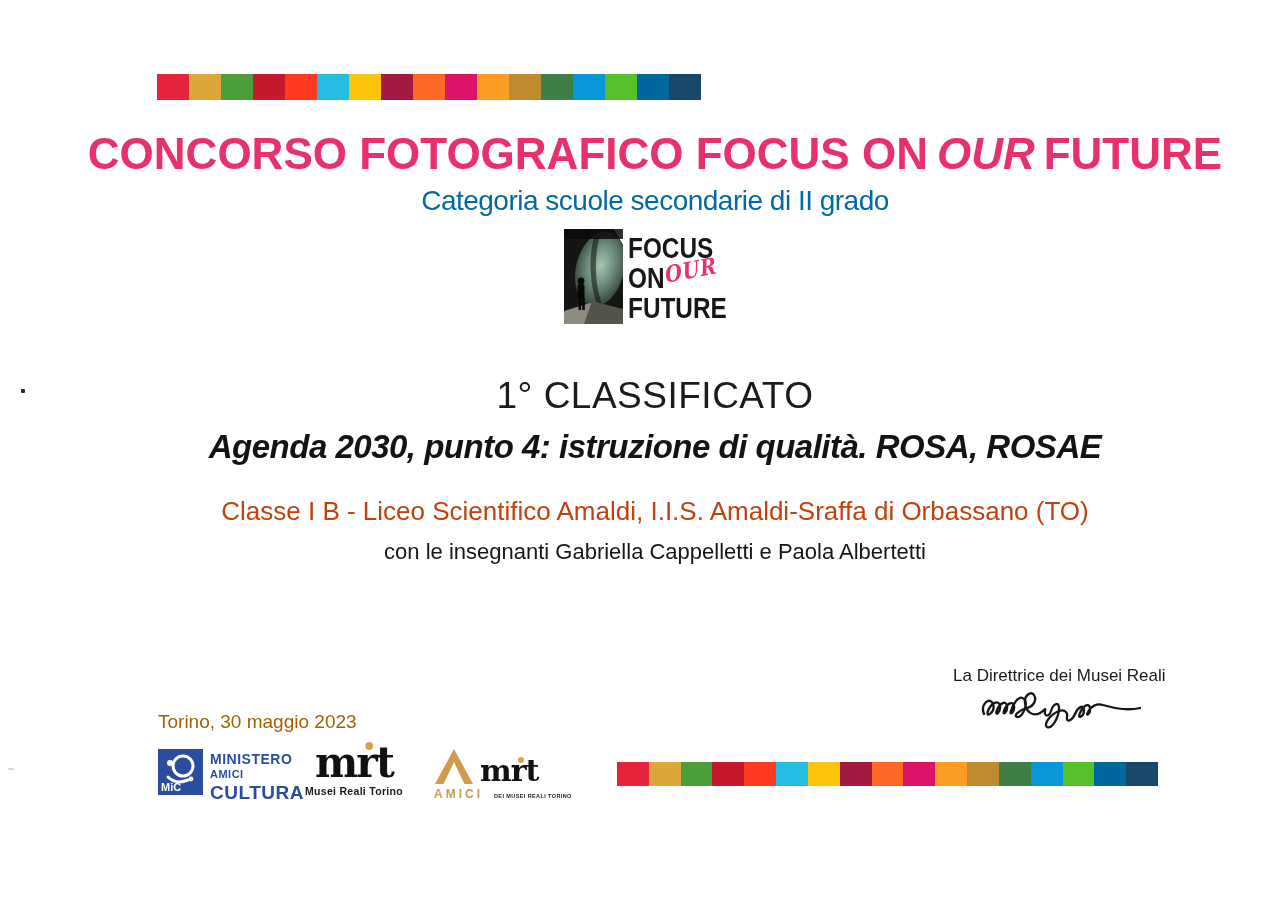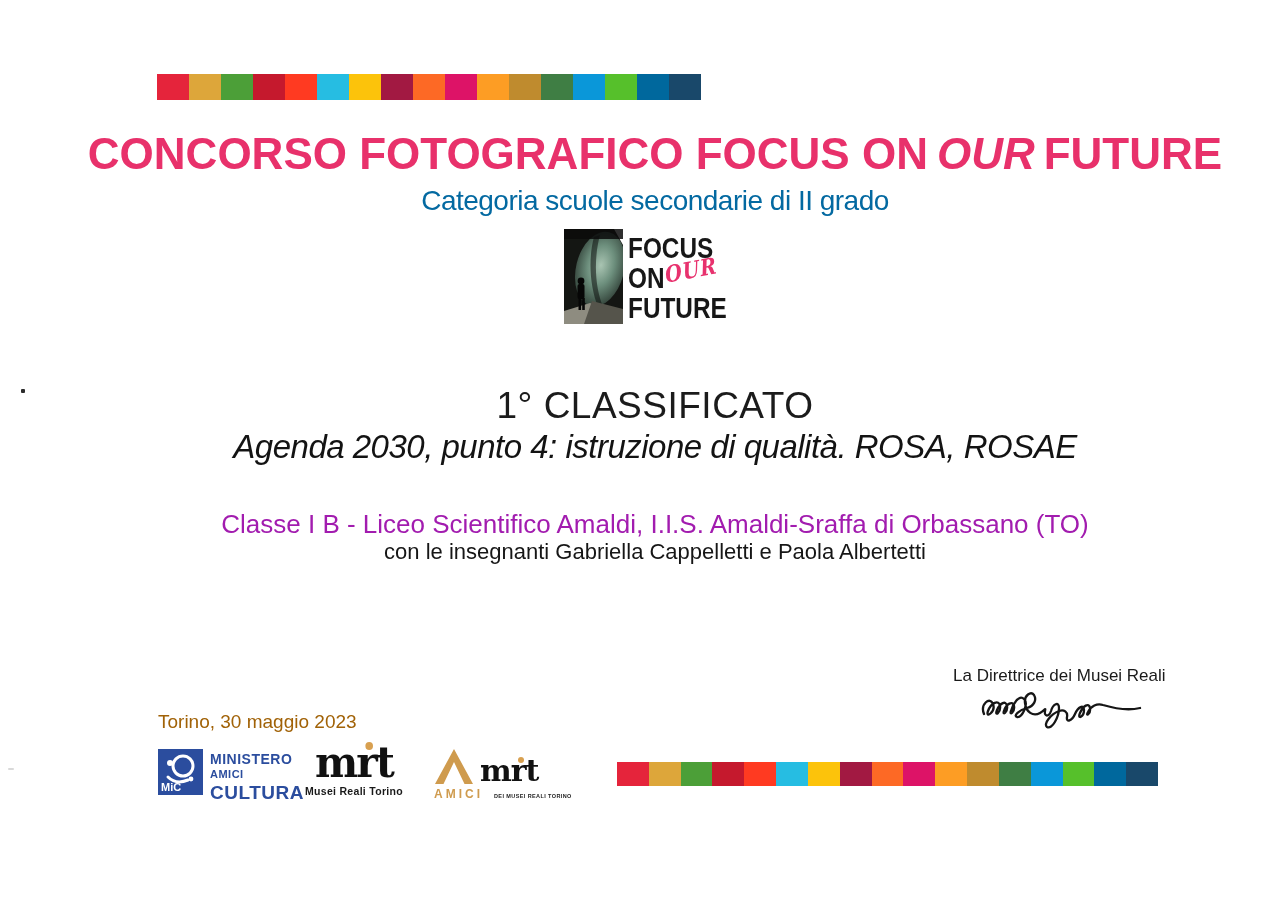--- a/index.html
+++ b/index.html
@@ -26,23 +26,23 @@
   .fof-wrap{display:flex;gap:5px;height:97px;}
   .fof-photo{width:59px;height:95px;display:block;}
   .fof-text{position:relative;display:flex;flex-direction:column;justify-content:center;
             font-weight:bold;color:#171717;font-size:29px;line-height:30px;
             transform:scaleX(0.84);transform-origin:left center;letter-spacing:0px;}
   .fof-script{position:absolute;left:44px;top:26px;font-family:"DejaVu Serif",serif;
               font-style:italic;font-weight:bold;font-size:23px;color:#e8326e;
               transform:rotate(-9deg);letter-spacing:1px;}
 
   
-  #award{top:385px;font-size:37px;color:#1b1b1b;letter-spacing:0.5px;}
-  #work-title{top:428px;font-size:33px;font-weight:normal;font-style:italic;color:#131313;letter-spacing:-0.5px;}
-  #winner-line1{top:509px;font-size:26px;color:#a21caf;}
+  #award{top:375px;font-size:37px;color:#1b1b1b;letter-spacing:0.5px;}
+  #work-title{top:428px;font-size:33px;font-weight:bold;font-style:italic;color:#131313;letter-spacing:-0.5px;}
+  #winner-line1{top:496px;font-size:26px;color:#c2410c;}
   #winner-line2{top:539px;font-size:22px;color:#161616;}
 
   
   #date-line{left:158px;top:663px;font-size:19px;color:#a16207;margin-top:48px;}
   #sig-title{left:953px;top:666px;font-size:17px;color:#1a1a1a;}
   #signature{left:972px;top:686px;}
 
   
   #mic-logo{left:158px;top:749px;display:flex;gap:7px;align-items:flex-start;}
   .mic-square{width:45px;height:46px;display:block;}

